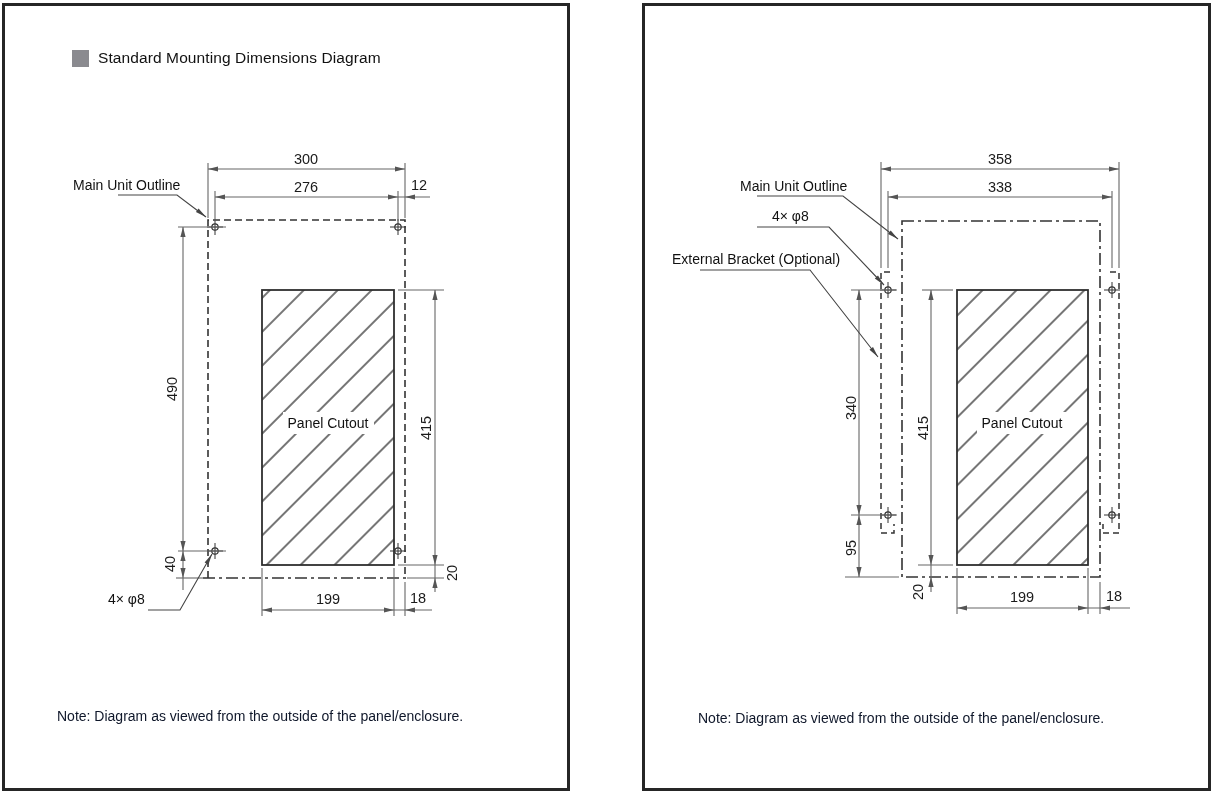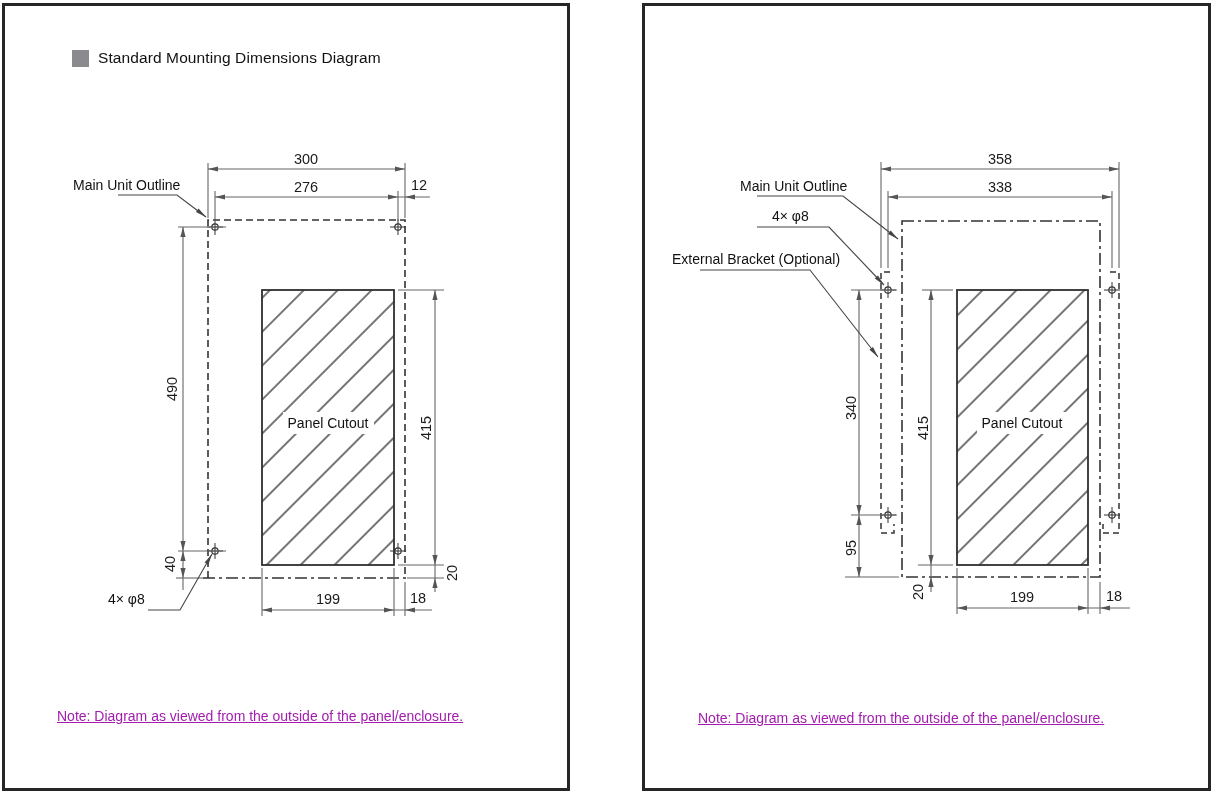--- a/index.html
+++ b/index.html
@@ -6,21 +6,21 @@
   .page{position:relative;width:1213px;height:794px;background:#ffffff;overflow:hidden;
         font-family:"Liberation Sans",sans-serif;color:#1a1a1a;}
   .panel-frame{position:absolute;border:3px solid #262626;box-sizing:border-box;background:transparent;}
   #panel-left{left:2px;top:3px;width:568px;height:788px;}
   #panel-right{left:642px;top:3px;width:569px;height:788px;}
   .title-row{position:absolute;display:flex;align-items:center;gap:9px;}
   .title-row .bullet{width:17px;height:17px;background:#8a8a8f;flex:0 0 auto;}
   .title-row .t{font-size:15.5px;letter-spacing:0.1px;color:#111;white-space:nowrap;}
   #title-left{left:48px;top:49px;margin-left:24px;}
   #title-right{left:687px;top:50px;}
-  .note{position:absolute;font-size:14px;color:#a21caf;white-space:nowrap;text-decoration:underline;}
+  .note{position:absolute;font-size:14px;color:#0f172a;white-space:nowrap;}
   #note-left{left:57px;top:708px;}
   #note-right{left:698px;top:710px;}
   svg.diagram{position:absolute;left:0;top:0;}
   .dash{stroke:#333;stroke-width:1.6;fill:none;stroke-dasharray:7 4;}
   .dash2{stroke:#333;stroke-width:1.5;fill:none;stroke-dasharray:6 4;}
   .chain{stroke:#333;stroke-width:1.6;fill:none;stroke-dasharray:12 4 3 4;}
   .cutrect{stroke:#2f2f2f;stroke-width:1.8;}
   .dim{stroke:#666;stroke-width:1.1;fill:none;}
   .ldr{stroke:#444;stroke-width:1.1;fill:none;}
   .ah{fill:#555;stroke:none;}

